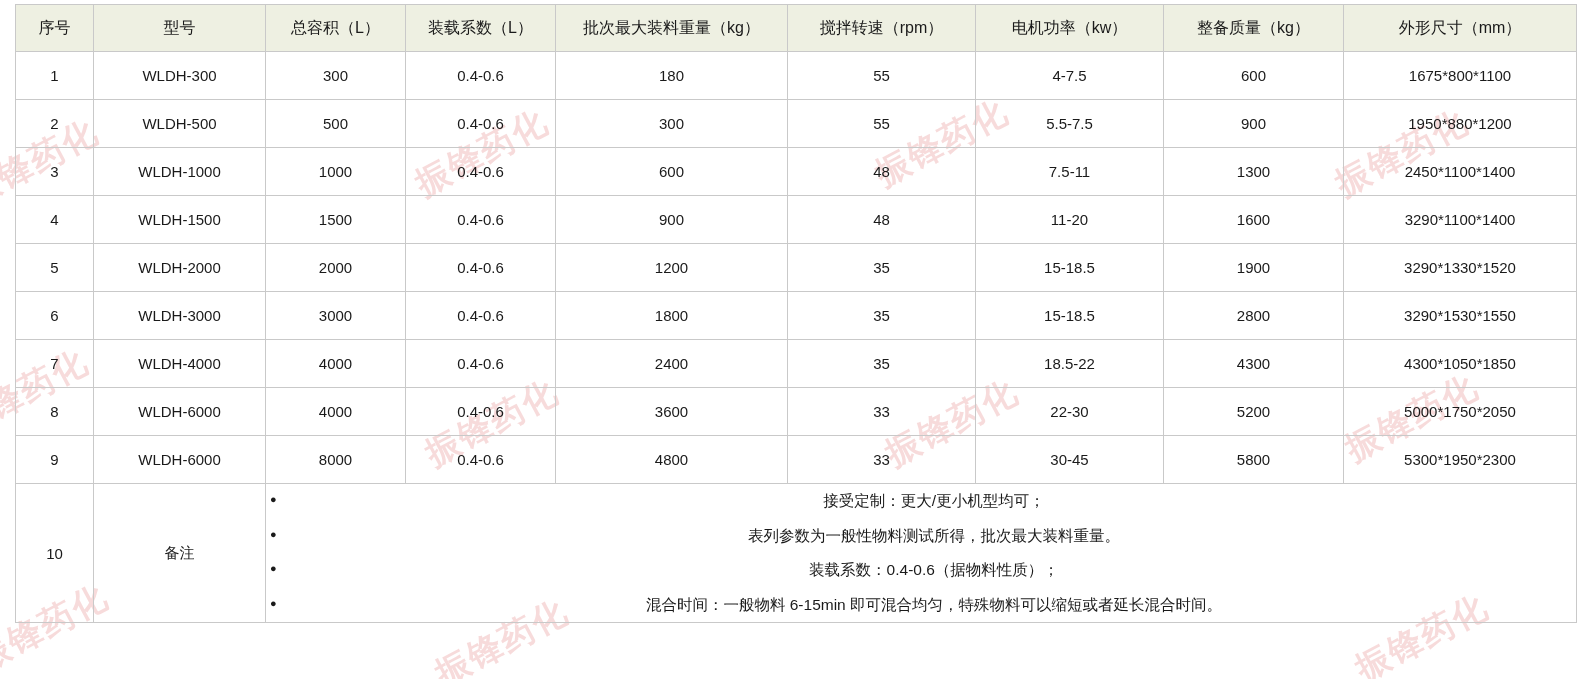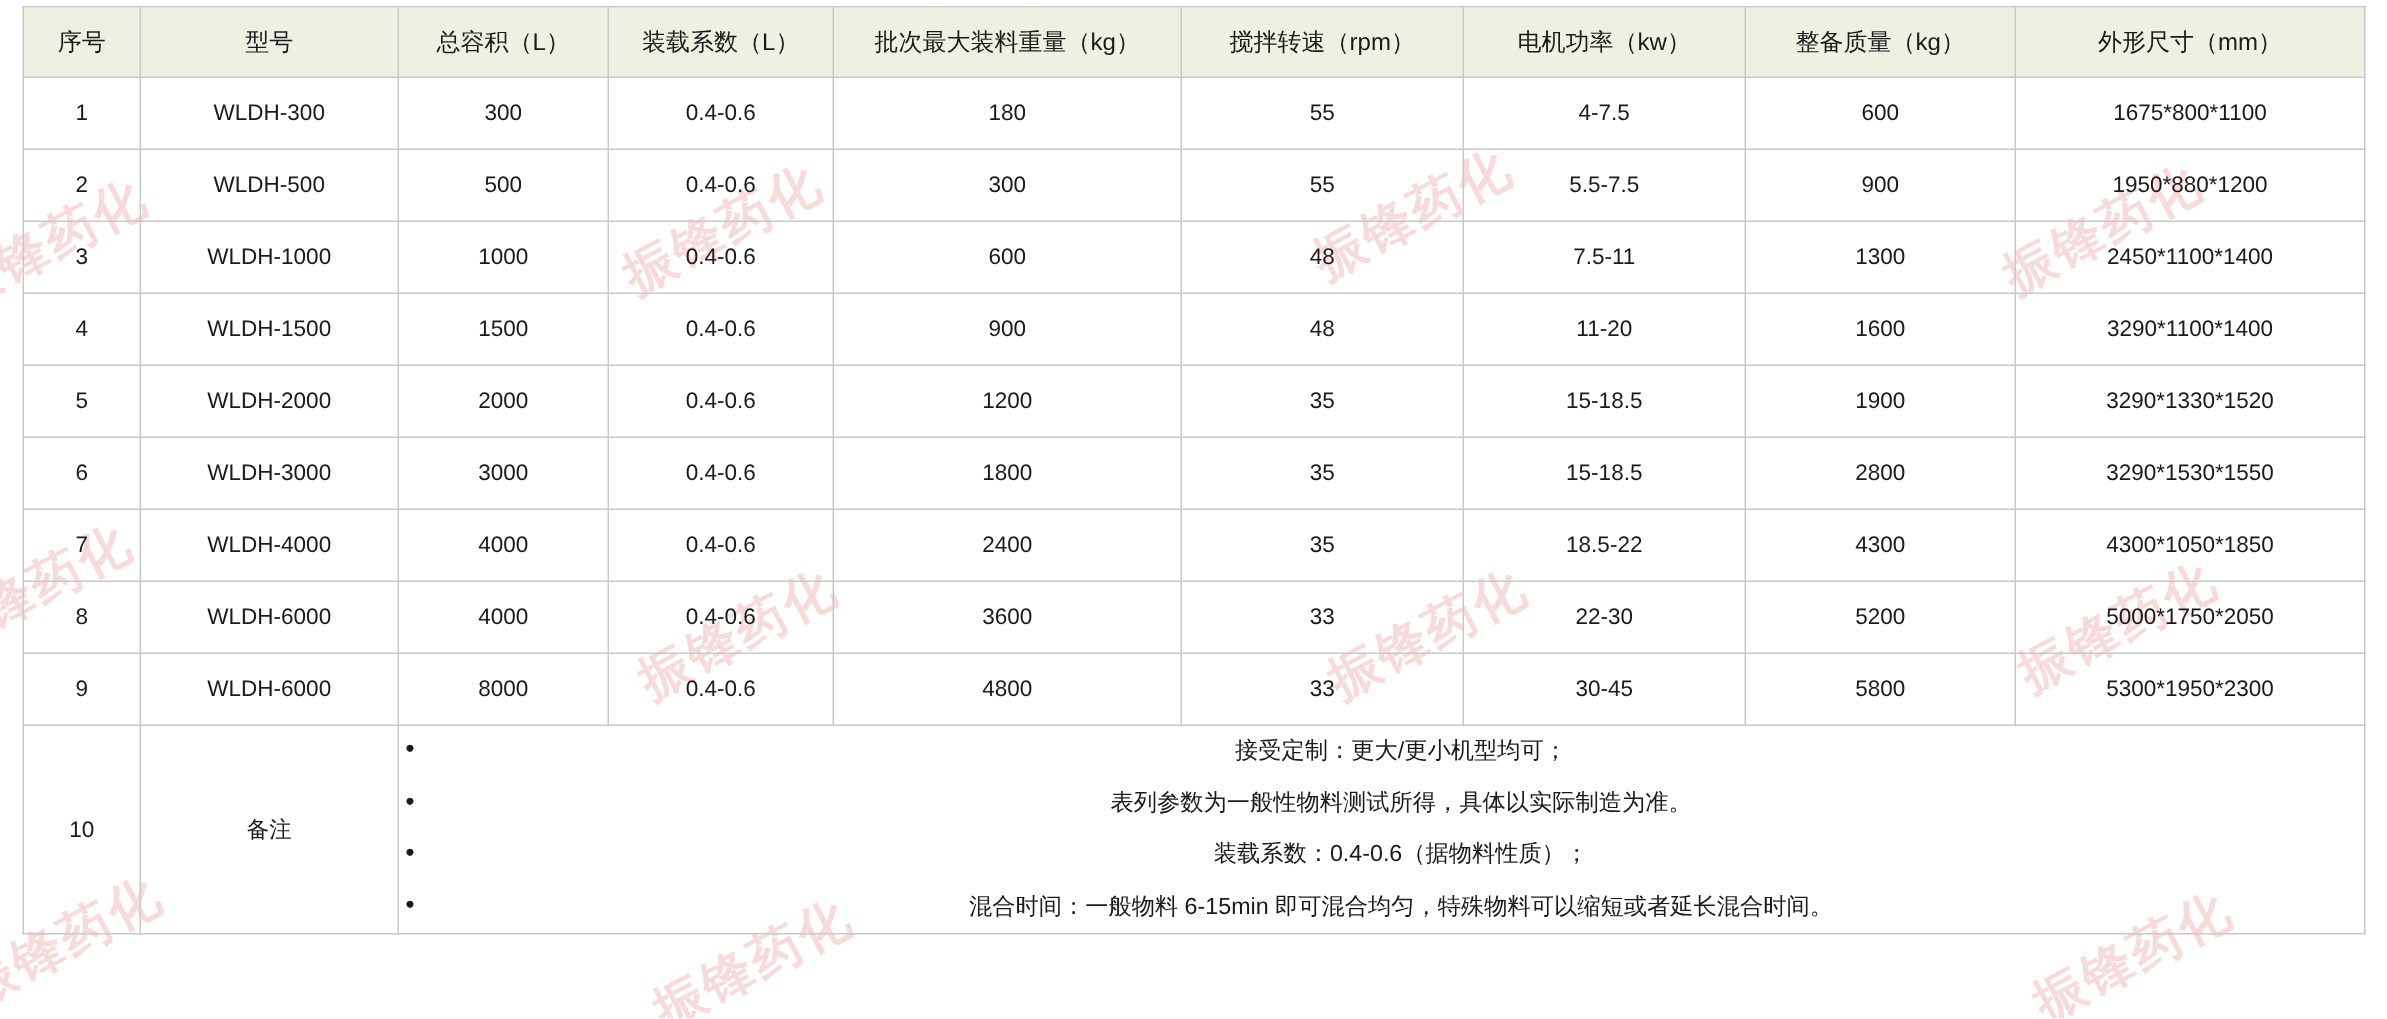--- a/index.html
+++ b/index.html
@@ -252,21 +252,21 @@
         <td>30-45</td>
         <td>5800</td>
         <td>5300*1950*2300</td>
       </tr>
       <tr>
         <td>10</td>
         <td class="remark-label">备注</td>
         <td class="notes-cell" colspan="7">
           <ul class="notes">
             <li>接受定制：更大/更小机型均可；</li>
-            <li>表列参数为一般性物料测试所得，具体以实际制造为准。</li>
+            <li>表列参数为一般性物料测试所得，批次最大装料重量。</li>
             <li>装载系数：0.4-0.6（据物料性质）；</li>
             <li>混合时间：一般物料 6-15min 即可混合均匀，特殊物料可以缩短或者延长混合时间。</li>
           </ul>
         </td>
       </tr>
     </tbody>
   </table>
 </div>
 
 </body></html>

